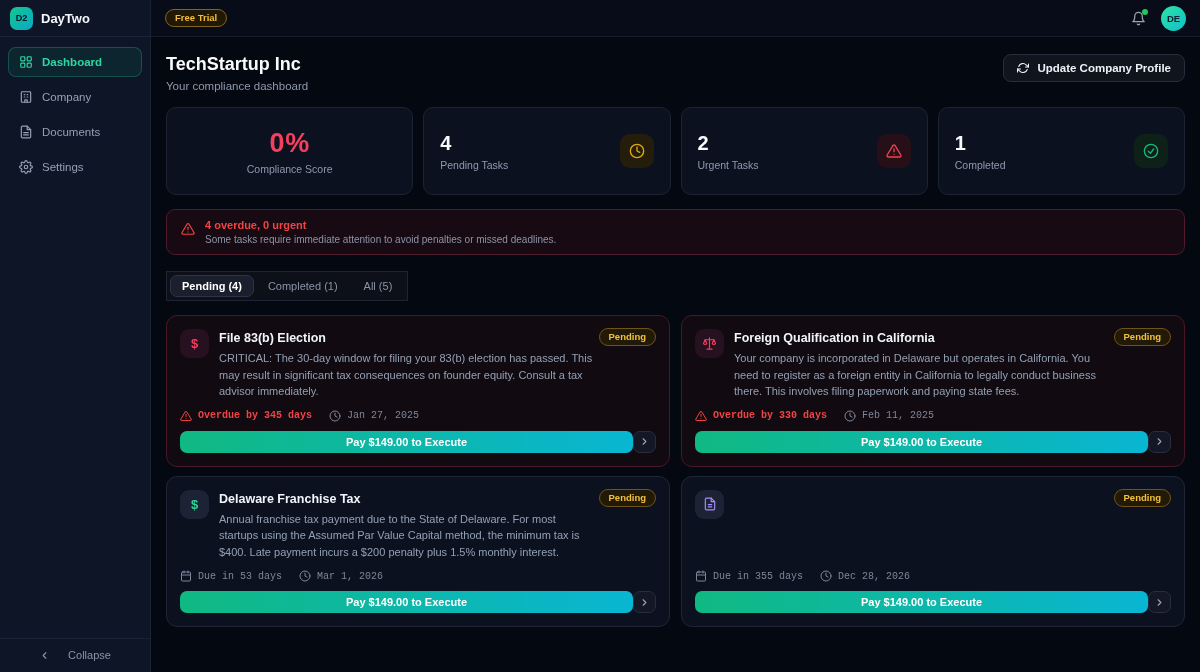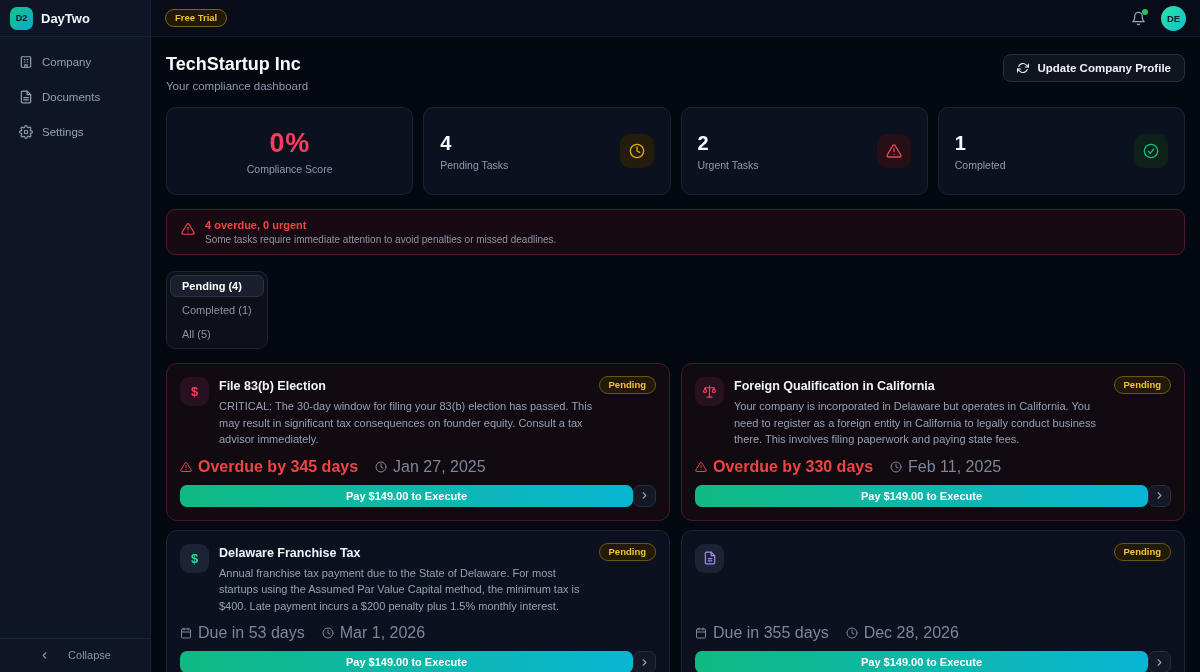--- a/index.html
+++ b/index.html
@@ -115,21 +115,21 @@
     border-radius:9px; padding:9px 14px;
     display:flex; gap:10px; align-items:flex-start;
   }
   .alert-banner svg { margin-top:3px; flex:none; color:#ef4444; }
   .alert-title { font-size:11px; font-weight:700; color:#ef4444; }
   .alert-desc { font-size:10px; color:#8b94a8; margin-top:3px; }
 
   
   .tabs {
     margin-top:16px; display:inline-flex; gap:2px;
-    background:#0d1018; border:1px solid #1e2433; border-radius:9px; padding:3px;flex-direction:column;
+    background:#0d1018; border:1px solid #1e2433; border-radius:0; padding:3px;
   }
   .tab {
     padding:4px 11px; font-size:11px; color:#8b93a7;
     border-radius:7px; border:1px solid transparent; cursor:pointer; white-space:nowrap;
   }
   .tab.active { background:#191f2d; border-color:#2d3446; color:#ffffff; font-weight:700; }
 
   
   .tasks-grid { margin-top:14px; display:grid; grid-template-columns:1fr 1fr; gap:9px 11px; }
   .task-card {
@@ -151,21 +151,21 @@
   .task-title { font-size:12.5px; font-weight:700; color:#f1f5f9; margin-top:2px; }
   .task-desc { font-size:11px; color:#93a0b4; line-height:1.5; margin-top:5px; }
   .badge-pending {
     position:absolute; top:12px; right:13px;
     font-size:9.5px; font-weight:700; color:#f2c13d;
     background:#221a06; border:1px solid #6e5517;
     border-radius:999px; padding:2px 9px 3px 9px;
   }
   .task-meta {
     margin-top:auto; display:flex; gap:17px;
-    font-size:16px; padding:10px 0 9px 0;
+    font-size:10px; padding:10px 0 9px 0;font-family:Liberation Mono, monospace;
   }
   .meta-item { display:flex; align-items:center; gap:6px; }
   .meta-overdue { color:#ef4444; font-weight:600; }
   .meta-gray { color:#7d8699; }
   .task-actions { display:flex; align-items:center; }
   .pay-btn {
     flex:1; height:22px; border-radius:7px; border:none;
     background:linear-gradient(90deg,#10b981,#09b6d3);
     color:#ffffff; font-size:11px; font-weight:700;
     font-family:"Liberation Sans", sans-serif;
@@ -179,20 +179,31 @@
 </style>
 </head>
 <body>
 
 <aside class="sidebar">
   <div class="sidebar-header">
     <div class="logo-box">D2</div>
     <div class="brand">DayTwo</div>
   </div>
   <nav class="nav">
+    <div class="nav-item active">
+      <span>
+        <svg viewBox="0 0 24 24" width="14" height="14" fill="none" stroke="currentColor" stroke-width="2" stroke-linecap="round" stroke-linejoin="round">
+            <rect x="3" y="3" width="7" height="7" rx="1.5"></rect>
+            <rect x="14" y="3" width="7" height="7" rx="1.5"></rect>
+            <rect x="3" y="14" width="7" height="7" rx="1.5"></rect>
+            <rect x="14" y="14" width="7" height="7" rx="1.5"></rect>
+          </svg>
+      </span>
+      <span>Dashboard</span>
+    </div>
     <div class="nav-item">
       <span>
         <svg viewBox="0 0 24 24" width="14" height="14" fill="none" stroke="currentColor" stroke-width="2" stroke-linecap="round" stroke-linejoin="round">
             <rect x="4" y="3" width="16" height="18" rx="1.5"></rect>
             <path d="M9 8h1M14 8h1M9 12h1M14 12h1M10 21v-4h4v4"></path>
           </svg>
       </span>
       <span>Company</span>
     </div>
     <div class="nav-item">

